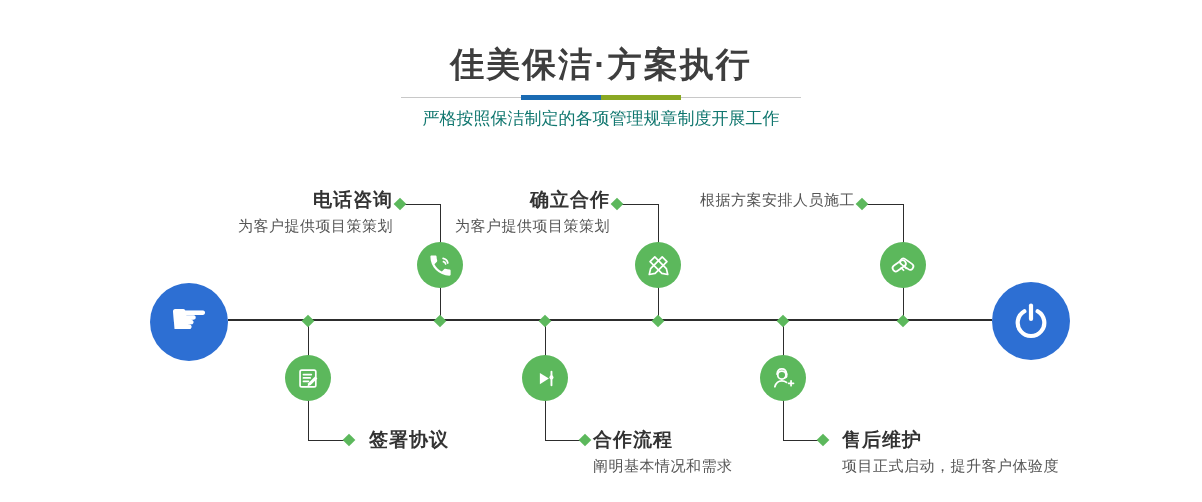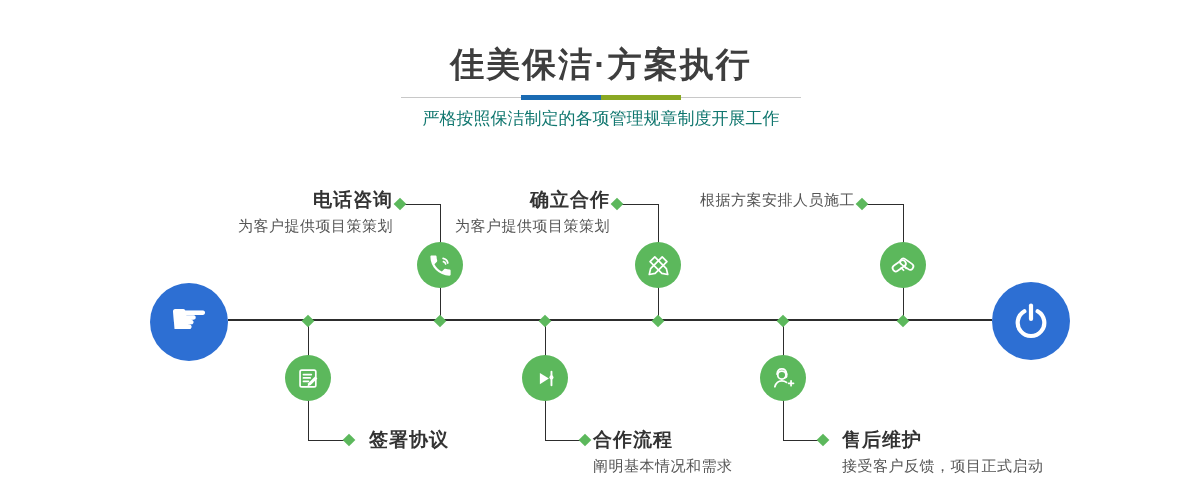--- a/index.html
+++ b/index.html
@@ -174,16 +174,16 @@
 
   <div class="step-label bottom" style="left:369px;">
     <div class="step-title">签署协议</div>
   </div>
   <div class="step-label bottom" style="left:593px;">
     <div class="step-title">合作流程</div>
     <div class="step-desc">阐明基本情况和需求</div>
   </div>
   <div class="step-label bottom" style="left:842px;">
     <div class="step-title">售后维护</div>
-    <div class="step-desc">接受客户反馈，项目正式启动</div>
+    <div class="step-desc">项目正式启动，提升客户体验度</div>
   </div>
 
 </div>
 
 </body></html>

